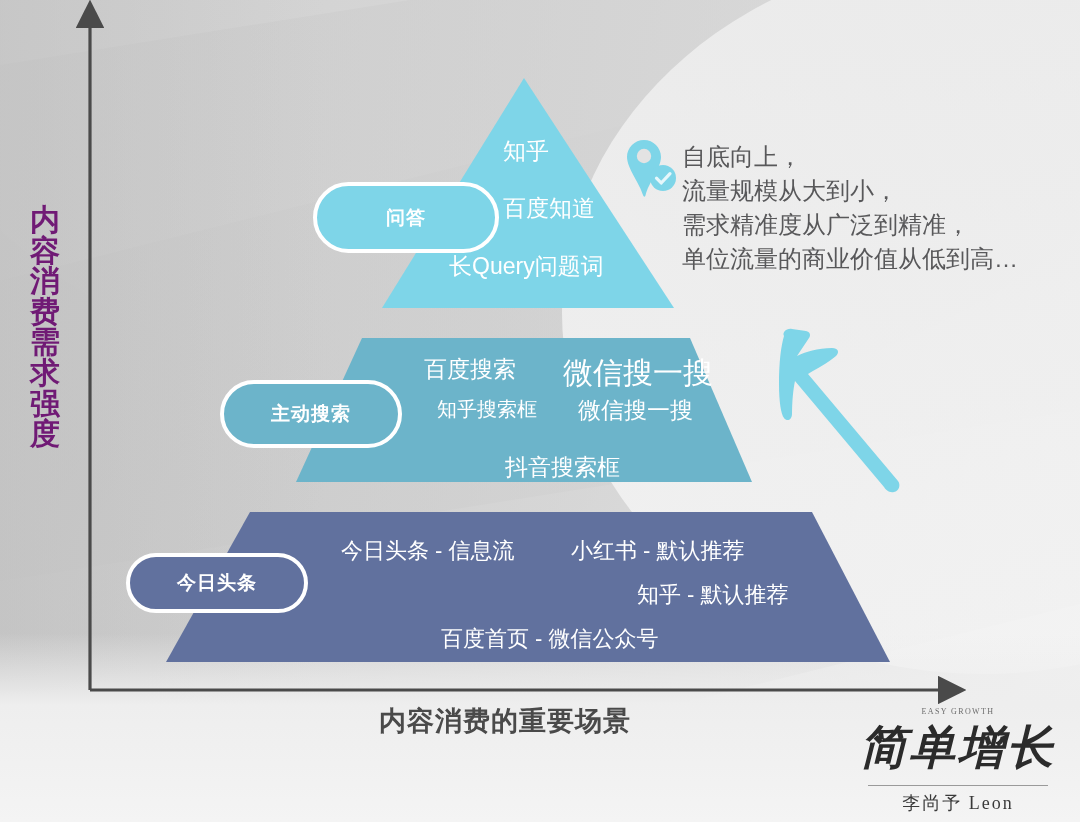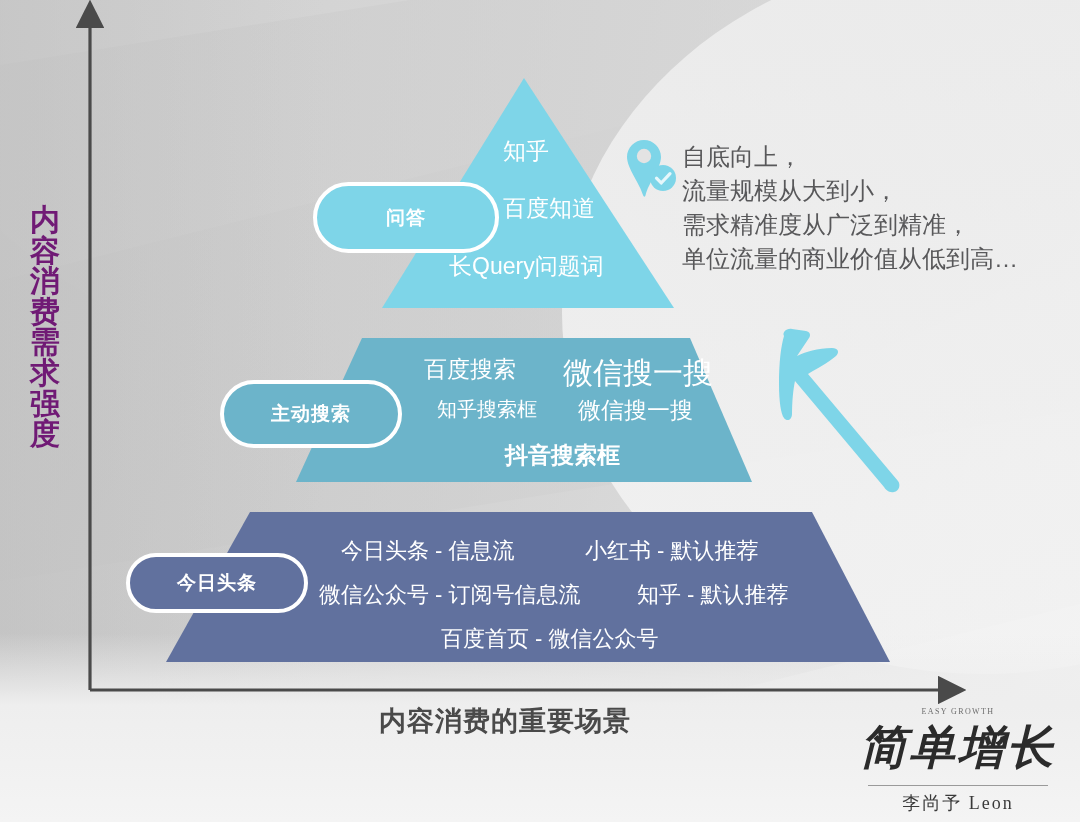--- a/index.html
+++ b/index.html
@@ -136,25 +136,25 @@
   
   .t1-r1 { left: 503px; top: 140px; font-size: 23px; }
   .t1-r2 { left: 503px; top: 197px; font-size: 23px; }
   .t1-r3 { left: 449px; top: 255px; font-size: 23px; }
 
   
   .t2-r1a { left: 424px; top: 358px; font-size: 23px; }
   .t2-r1b { left: 563px; top: 358px; font-size: 30px; }
   .t2-r2a { left: 437px; top: 399px; font-size: 20px; }
   .t2-r2b { left: 578px; top: 399px; font-size: 23px; }
-  .t2-r3  { left: 505px; top: 444px; font-size: 23px; font-weight: bold; }
+  .t2-r3  { left: 505px; top: 456px; font-size: 23px; }
 
   
   .t3-r1a { left: 341px; top: 540px; font-size: 22px; }
-  .t3-r1b { left: 585px; top: 540px; font-size: 22px; }
+  .t3-r1b { left: 571px; top: 540px; font-size: 22px; }
   .t3-r2a { left: 319px; top: 584px; font-size: 22px; }
   .t3-r2b { left: 637px; top: 584px; font-size: 22px; }
   .t3-r3  { left: 441px; top: 628px; font-size: 22px; }
 
   
   .pill {
     position: absolute;
     display: flex;
     align-items: center;
     justify-content: center;
@@ -303,21 +303,20 @@
   <div class="tier-text t1-r3">长Query问题词</div>
 
   <div class="tier-text t2-r1a">百度搜索</div>
   <div class="tier-text t2-r1b">微信搜一搜</div>
   <div class="tier-text t2-r2a">知乎搜索框</div>
   <div class="tier-text t2-r2b">微信搜一搜</div>
   <div class="tier-text t2-r3">抖音搜索框</div>
 
   <div class="tier-text t3-r1a">今日头条 - 信息流</div>
   <div class="tier-text t3-r1b">小红书 - 默认推荐</div>
-  <div class="tier-text t3-r2a">微信公众号 - 订阅号信息流</div>
   <div class="tier-text t3-r2b">知乎 - 默认推荐</div>
   <div class="tier-text t3-r3">百度首页 - 微信公众号</div>
 
   <div class="pill pill-qa">
     <span>问答</span>
   </div>
   <div class="pill pill-search">
     <span>主动搜索</span>
   </div>
   <div class="pill pill-feed">

